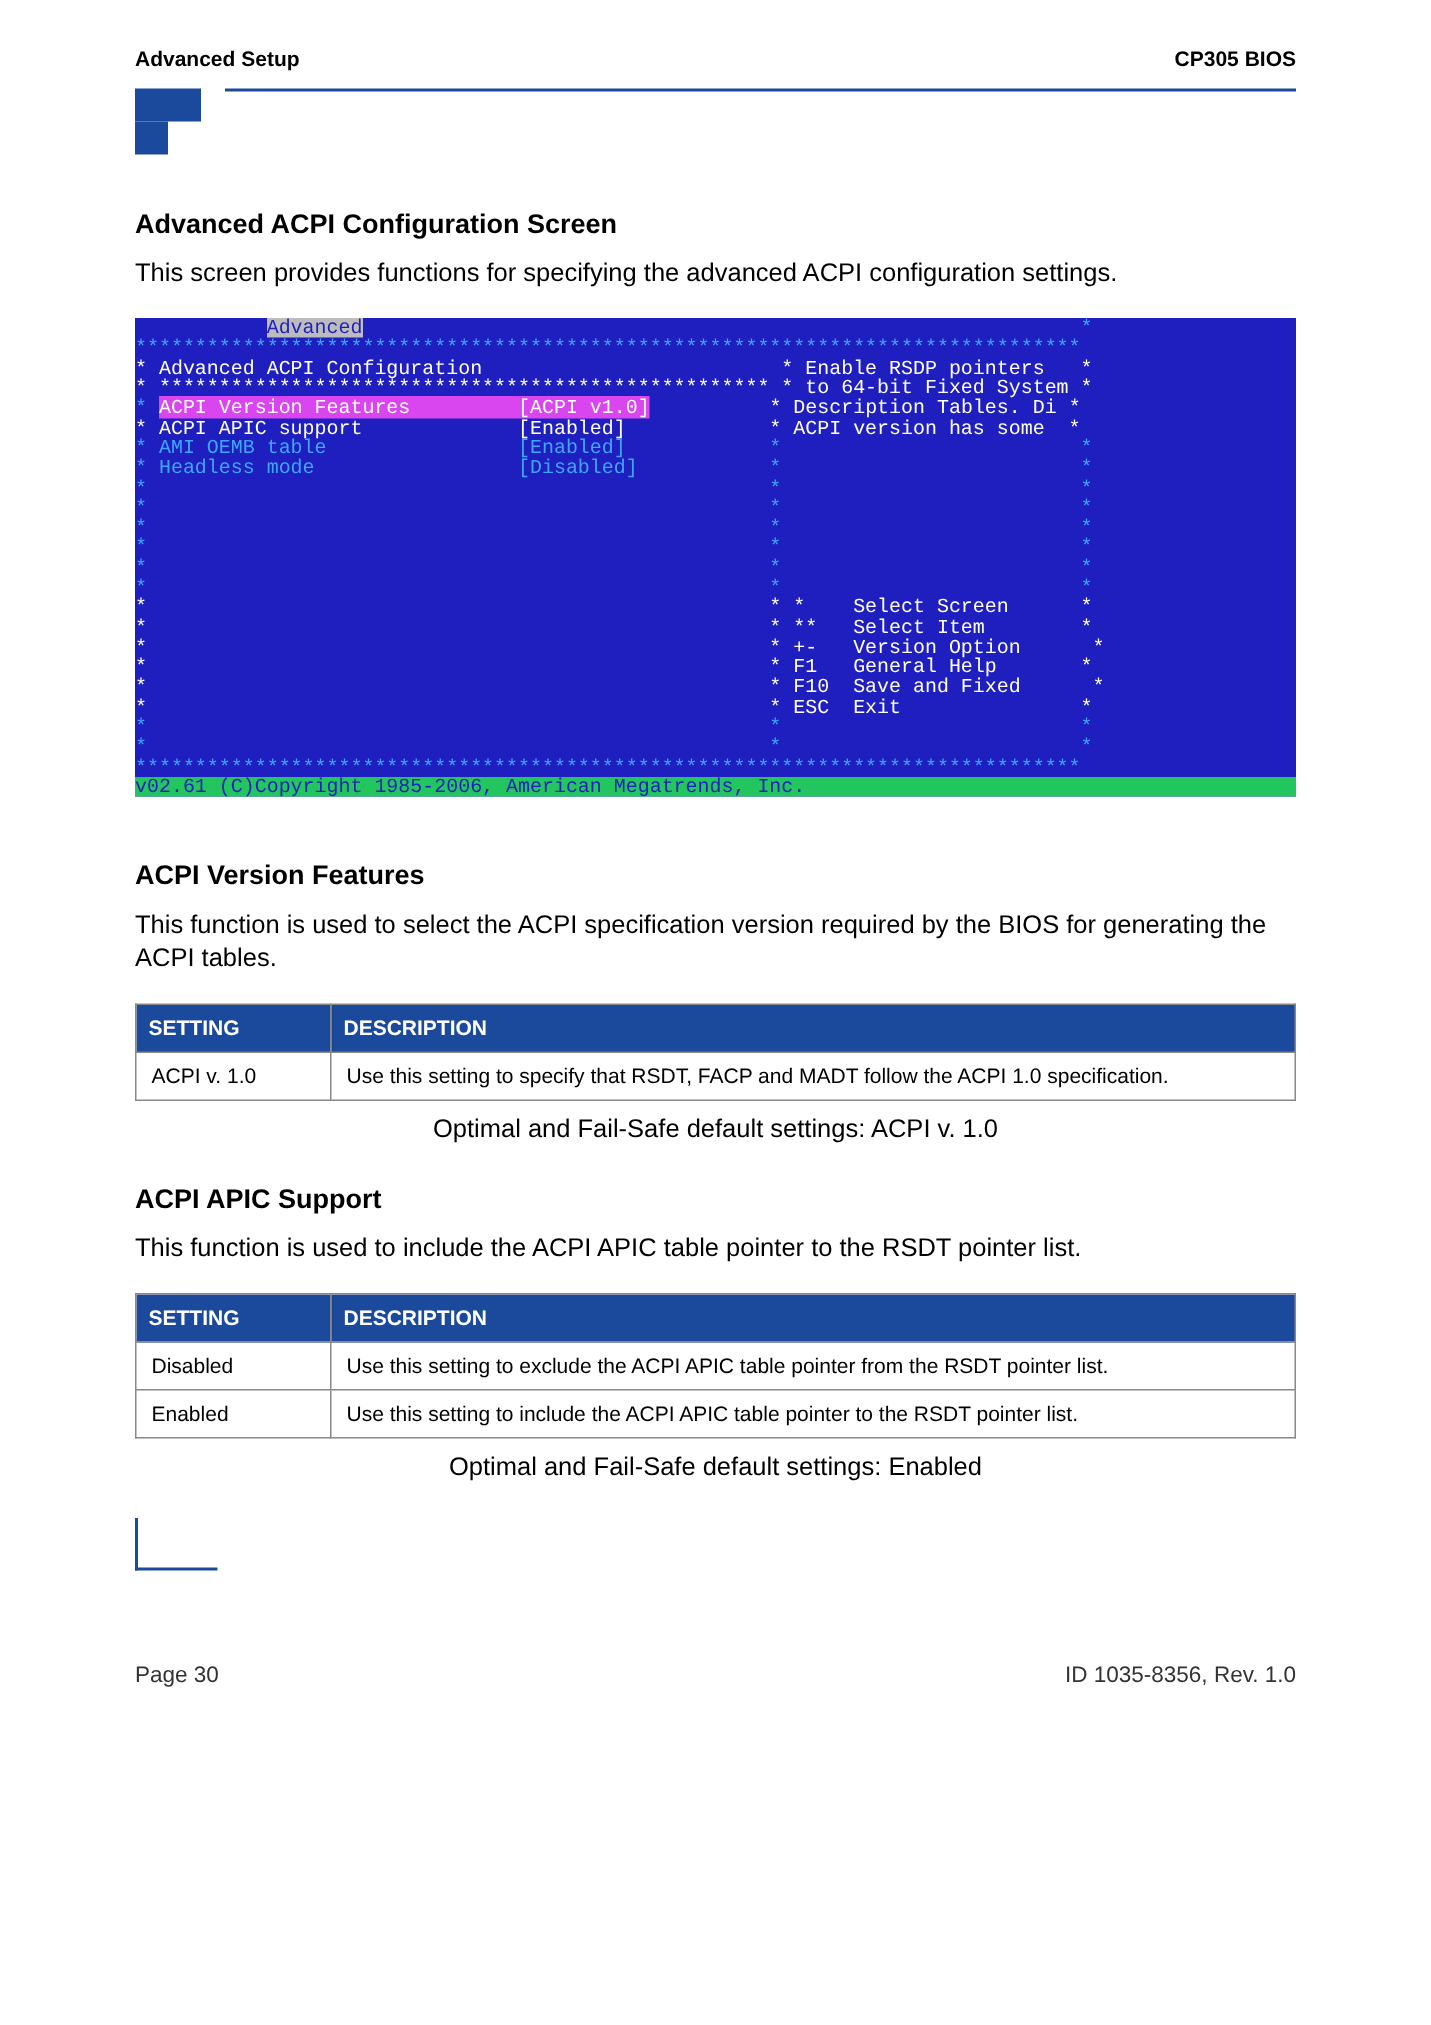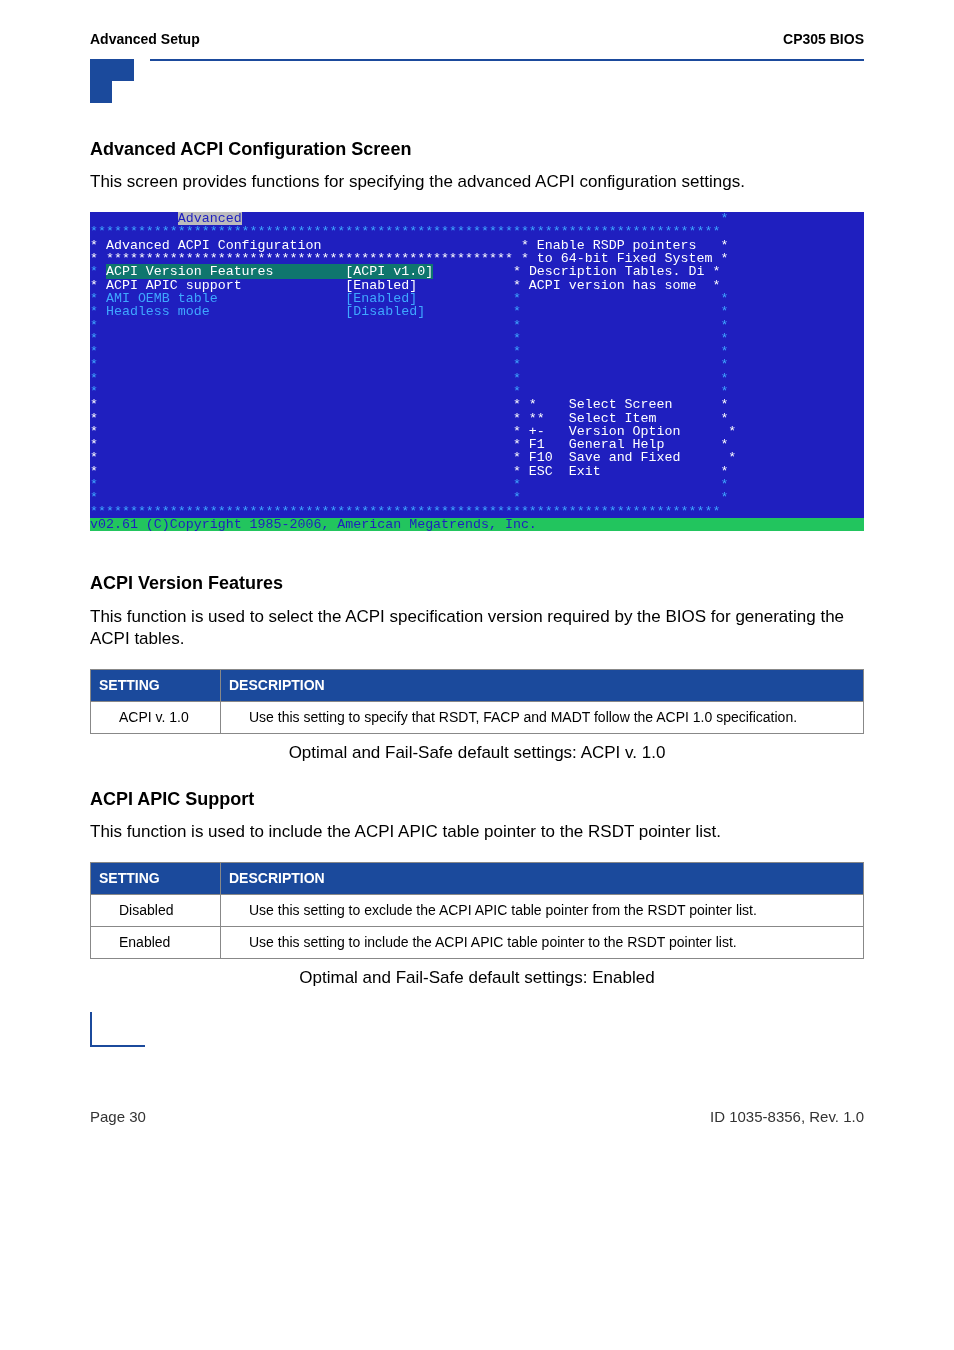--- a/index.html
+++ b/index.html
@@ -56,21 +56,21 @@
     background: #1f1fbf;
     color: #3fa7ff;
     font-size: 13.3px;
     line-height: 1.0;
     white-space: pre;
     padding: 0;
     margin: 10px 0 40px 0;
     letter-spacing: 0px;
   }
   .bios .tab { display:inline-block; background:#bcbcbc; color:#1f1fbf; }
-  .bios .sel { background:#0f766e; color:#fff; }
+  .bios .sel { background:#d946ef; color:#fff; }
   .bios .hl { color:#fff; }
   .bios .foot { display:inline-block; background:#22c55e; color:#1f1fbf; width:100%; text-align:left;}
   
   table.setting {
     width: 100%;
     border-collapse: collapse;
     font-size: 14px;
     margin-bottom: 8px;
   }
   table.setting th {
@@ -78,21 +78,21 @@
     color: #fff;
     text-align: left;
     padding: 6px 8px;
     border: 1px solid #888;
     text-transform: uppercase;
     font-weight: bold;
   }
   table.setting th:first-child { width: 130px; }
   table.setting td {
     border: 1px solid #888;
-    padding: 6px 28px;
+    padding: 6px 10px;
   }
   p.default {
     margin-bottom: 22px;
     text-align: center;
   }
   .footer {
     display:flex;
     justify-content: space-between;
     font-size: 15px;
     color:#333;

